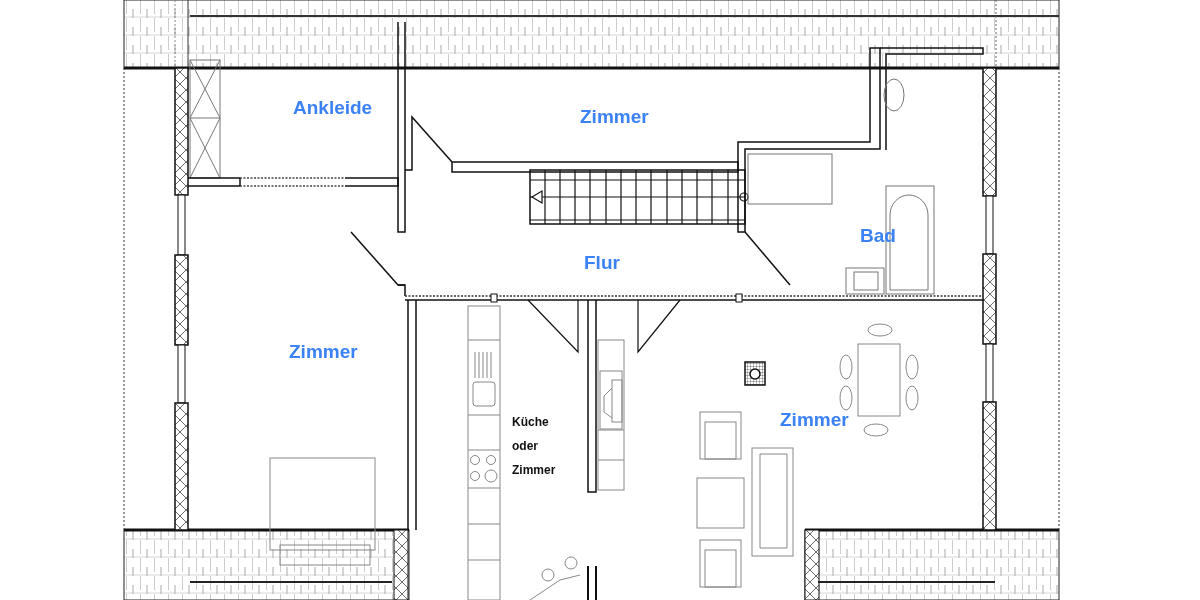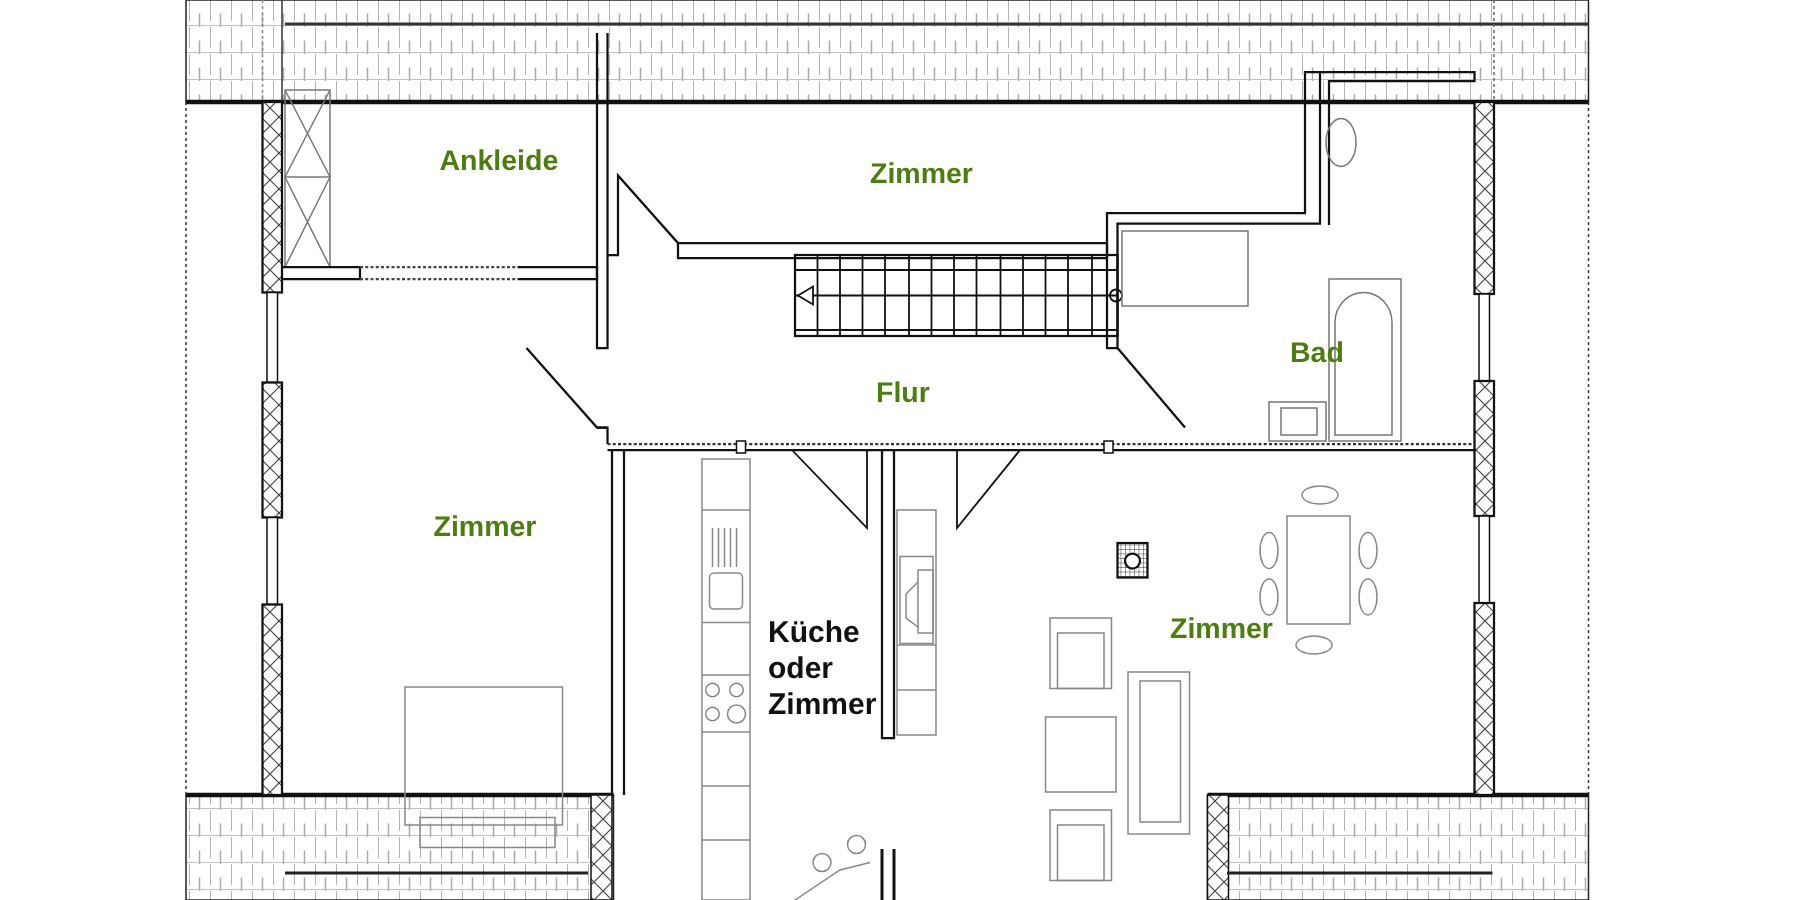--- a/index.html
+++ b/index.html
@@ -1,19 +1,19 @@
 <!DOCTYPE html>
 <html><head>
 <meta charset="utf-8">
 <style>
   html, body { margin:0; padding:0; background:#ffffff; }
   body { width:1200px; height:600px; overflow:hidden; position:relative; font-family:"Liberation Sans", sans-serif; }
   svg { position:absolute; left:0; top:0; }
-  .room-label { position:absolute; font-family:"Liberation Sans", sans-serif; font-weight:bold; font-size:19px; color:#4d7c0f; white-space:nowrap; line-height:1; }
-  .kitchen-label { position:absolute; font-weight:bold; font-size:20px; color:#111; line-height:24px; }
+  .room-label { position:absolute; font-family:"Liberation Sans", sans-serif; font-weight:bold; font-size:19px; color:#3b82f6; white-space:nowrap; line-height:1; }
+  .kitchen-label { position:absolute; font-weight:bold; font-size:12px; color:#111; line-height:24px; }
   .kitchen-label span { display:block; }
 </style>
 </head>
 <body>
 
 <svg width="1200" height="600" viewBox="0 0 1200 600">
   <defs>
     <pattern id="tiles" width="14" height="18" patternUnits="userSpaceOnUse">
       <rect width="14" height="18" fill="#fff"></rect>
       <line x1="0" y1="0" x2="0" y2="14" stroke="#999" stroke-width="1"></line>

